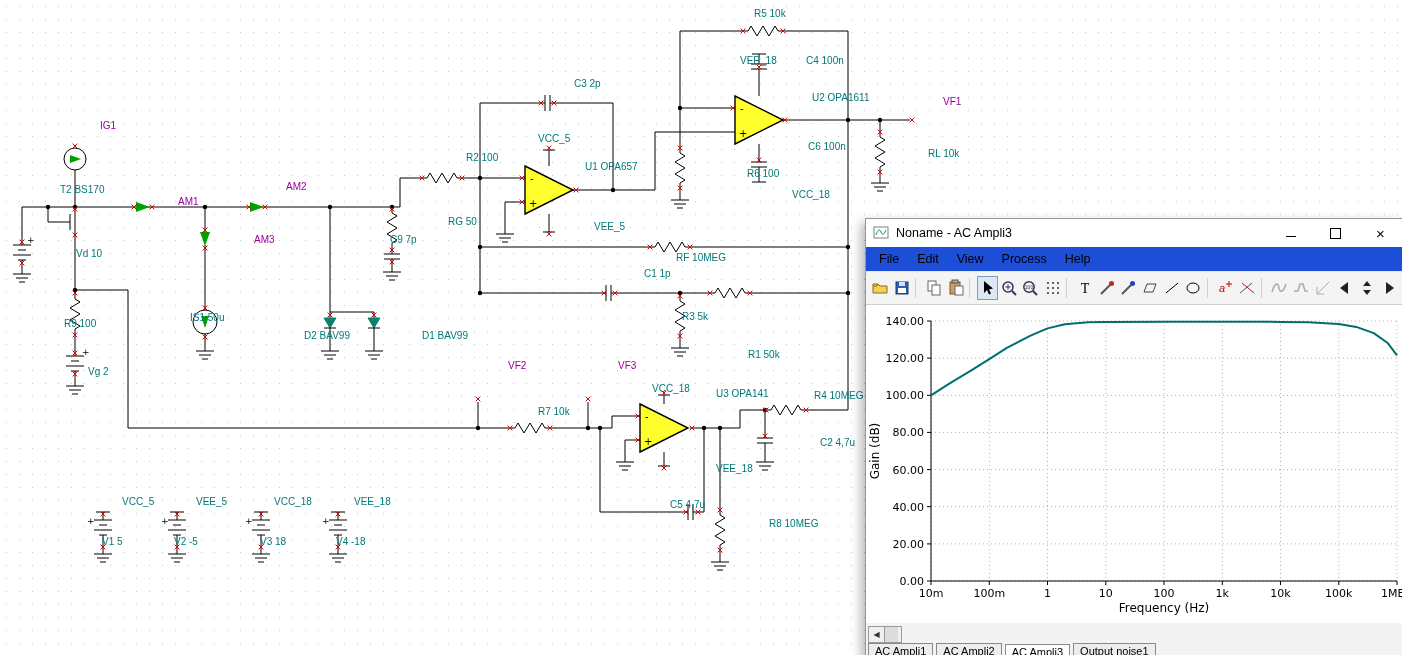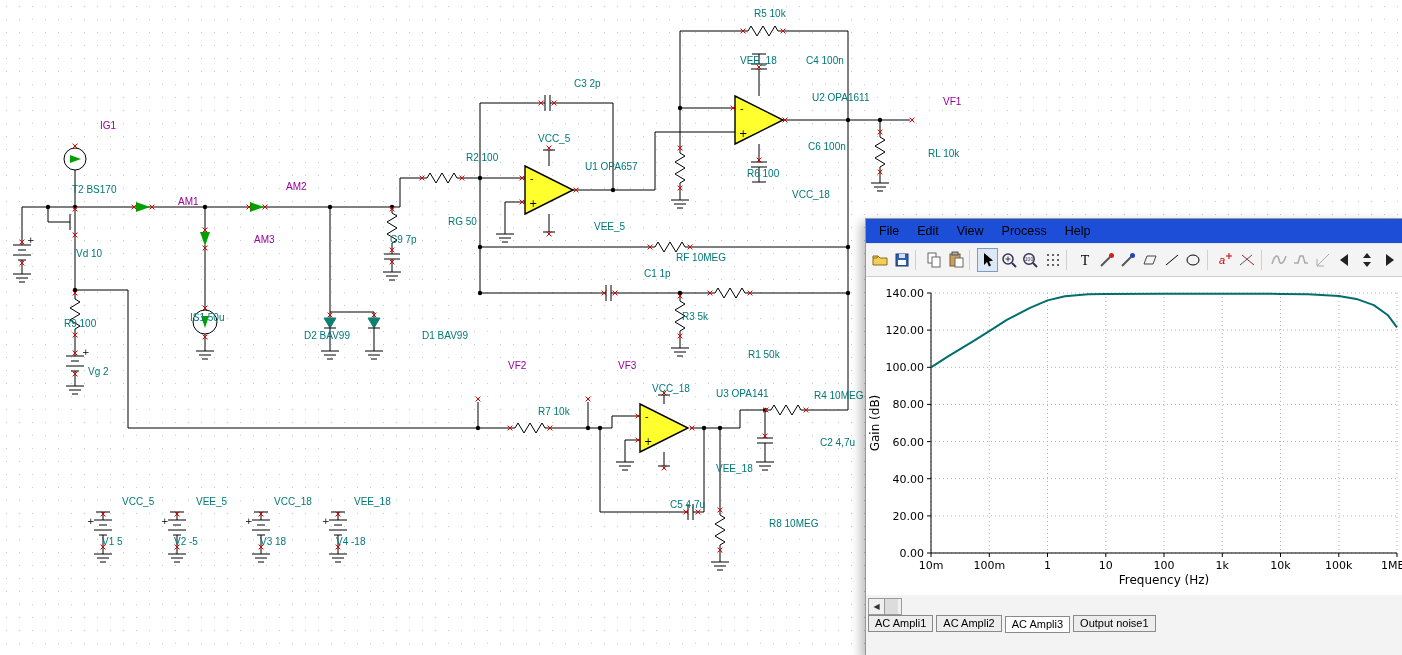--- a/index.html
+++ b/index.html
@@ -318,21 +318,21 @@
       <use href="#px" x="177" y="514"></use>
         <use href="#px" x="177" y="547"></use>
       <use href="#px" x="261" y="514"></use>
         <use href="#px" x="261" y="547"></use>
       <use href="#px" x="338" y="514"></use>
         <use href="#px" x="338" y="547"></use>
     </g>
   </svg>
   <div id="labels">
       <span class="slabel pur" style="left: 60px; top: 120px; text-align: right;">IG1</span>
-      <span class="slabel teal" style="left: 32px; top: 184px;">T2 BS170</span>
+      <span class="slabel teal" style="left: 20px; top: 184px;">T2 BS170</span>
       <span class="slabel pur" style="left: 138px; top: 196px;">AM1</span>
       <span class="slabel pur" style="left: 246px; top: 181px;">AM2</span>
       <span class="slabel pur" style="left: 214px; top: 234px;">AM3</span>
       <span class="slabel teal" style="left: 36px; top: 248px;">Vd 10</span>
       <span class="slabel teal" style="left: 24px; top: 318px;">R9 100</span>
       <span class="slabel teal" style="left: 150px; top: 312px;">IS1 50u</span>
       <span class="slabel teal" style="left: 48px; top: 366px;">Vg 2</span>
       <span class="slabel teal" style="left: 264px; top: 330px;">D2 BAV99</span>
       <span class="slabel teal" style="left: 382px; top: 330px;">D1 BAV99</span>
       <span class="slabel teal" style="left: 350px; top: 234px;">C9 7p</span>
@@ -370,20 +370,40 @@
       <span class="slabel teal" style="left: 156px; top: 496px;">VEE_5</span>
       <span class="slabel teal" style="left: 134px; top: 536px;">V2 -5</span>
       <span class="slabel teal" style="left: 234px; top: 496px;">VCC_18</span>
       <span class="slabel teal" style="left: 220px; top: 536px;">V3 18</span>
       <span class="slabel teal" style="left: 314px; top: 496px;">VEE_18</span>
       <span class="slabel teal" style="left: 296px; top: 536px;">V4 -18</span>
     </div>
 </div>
 
 <div class="win" style="left:865px;top:218px;width:537px;height:437px;">
+  <div class="titlebar">
+    <span class="appicon">
+      <svg width="16" height="16" viewBox="0 0 16 16">
+          <rect x="1" y="2" width="14" height="11" fill="#fff" stroke="#808080"></rect>
+          <path d="M3,10c2-6 4-6 5-3s3,3 5-2" stroke="#0a8080" fill="none"></path>
+        </svg>
+    </span>
+    <span class="title">Noname - AC Ampli3</span>
+    <span class="controls">
+      <button class="wbtn">
+          <span class="glyph-min"></span>
+        </button>
+      <button class="wbtn">
+          <span class="glyph-max"></span>
+        </button>
+      <button class="wbtn">
+          <span class="glyph-close">×</span>
+        </button>
+    </span>
+  </div>
   <div class="menubar">
     <span class="mitem">File</span>
     <span class="mitem">Edit</span>
     <span class="mitem">View</span>
     <span class="mitem">Process</span>
     <span class="mitem">Help</span>
   </div>
   <div class="toolbar" id="toolbar">
       <button class="tbtn">
         <svg width="18" height="18" viewBox="0 0 18 18">

